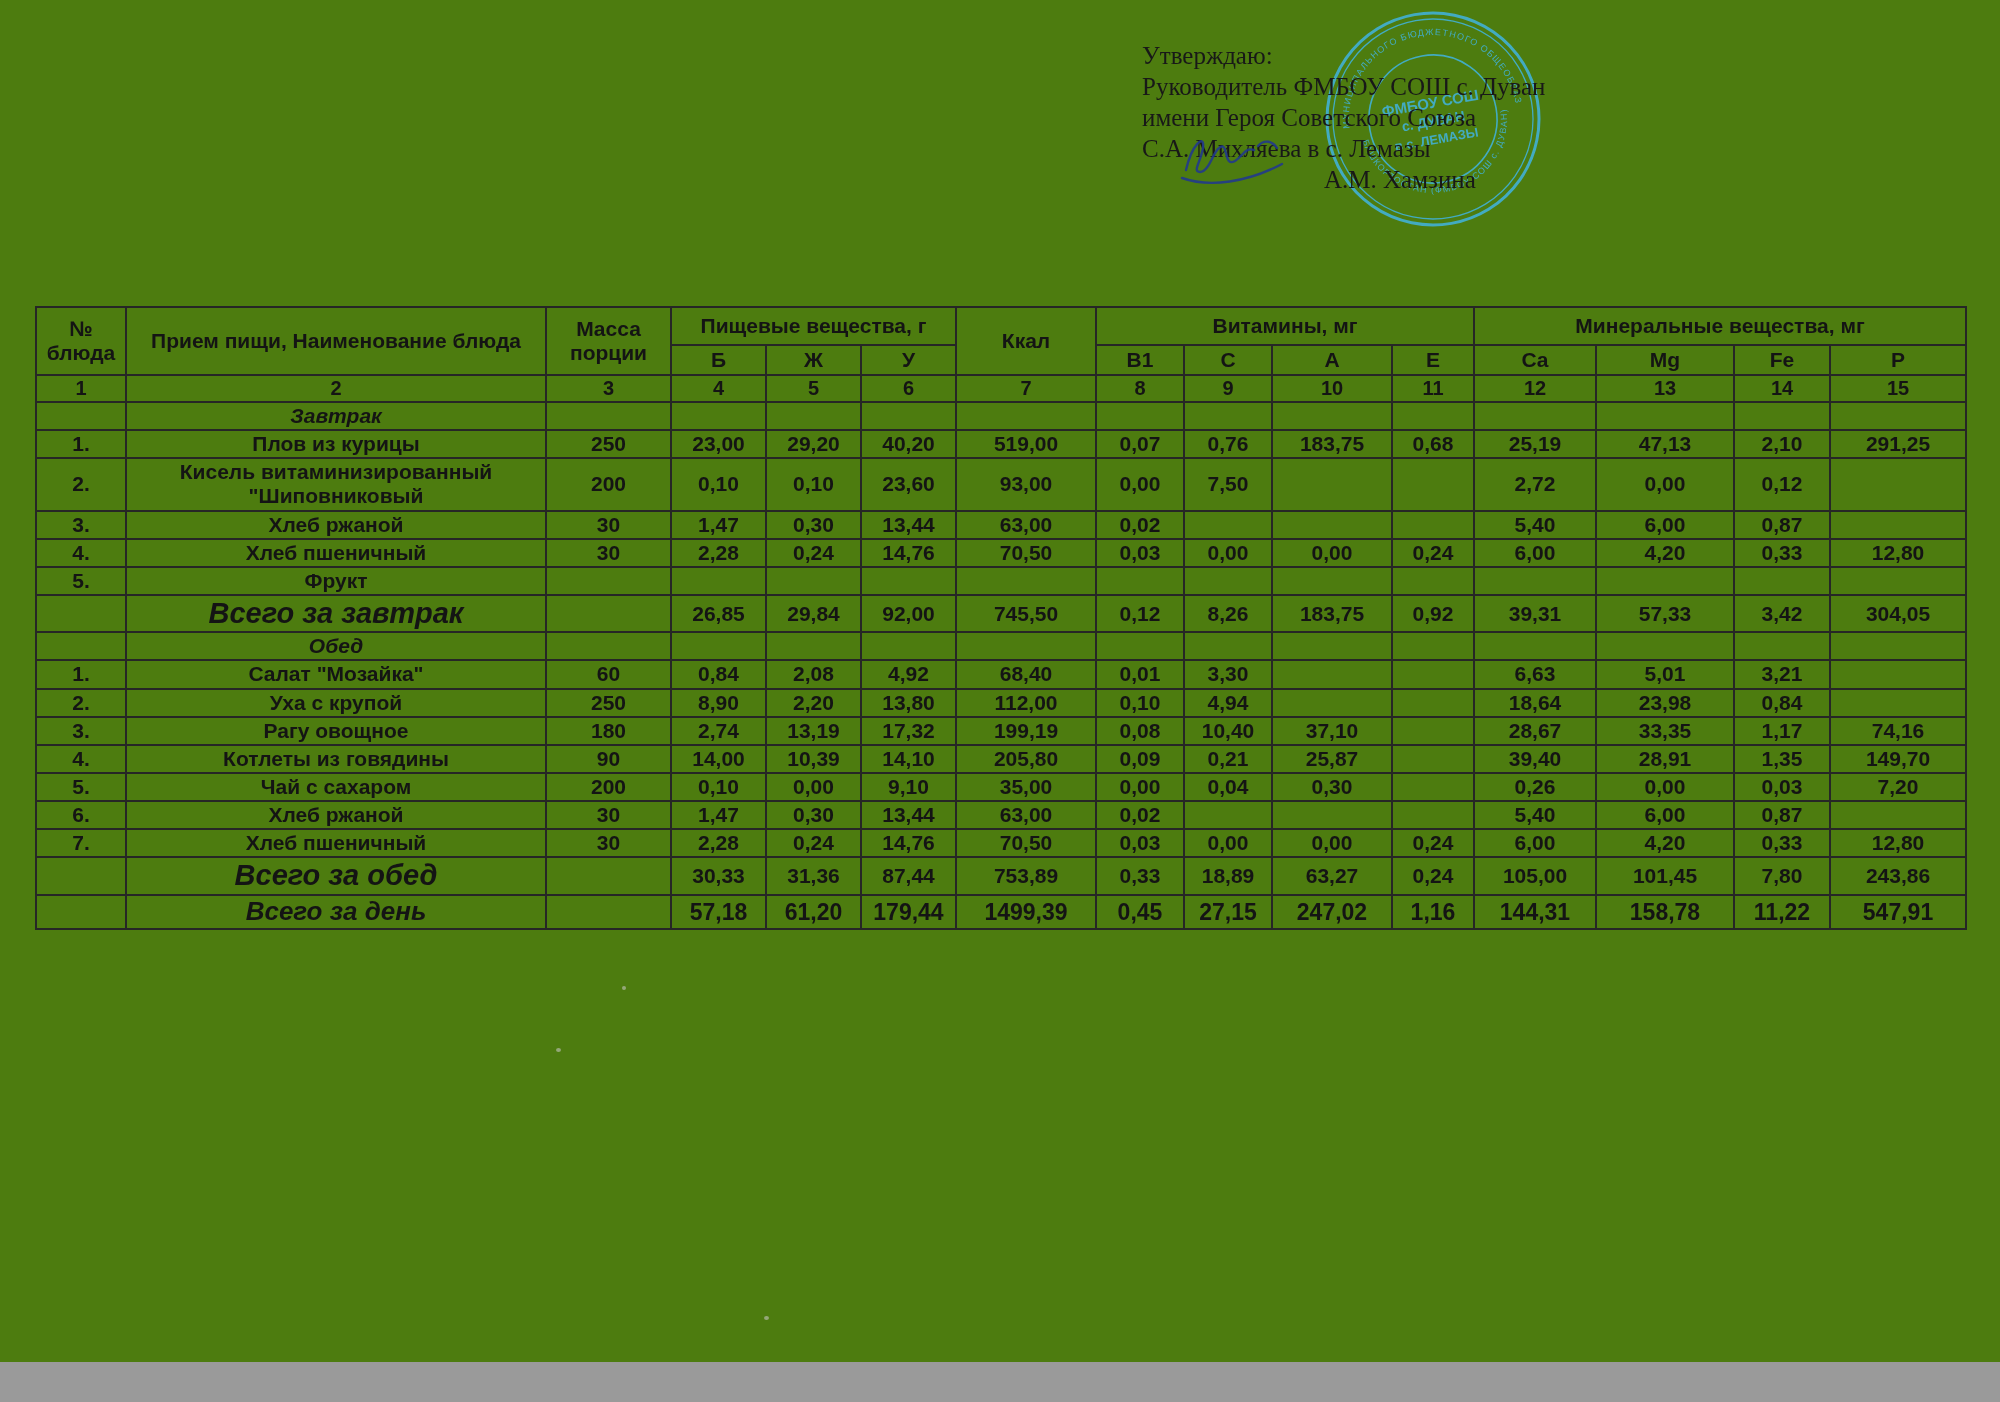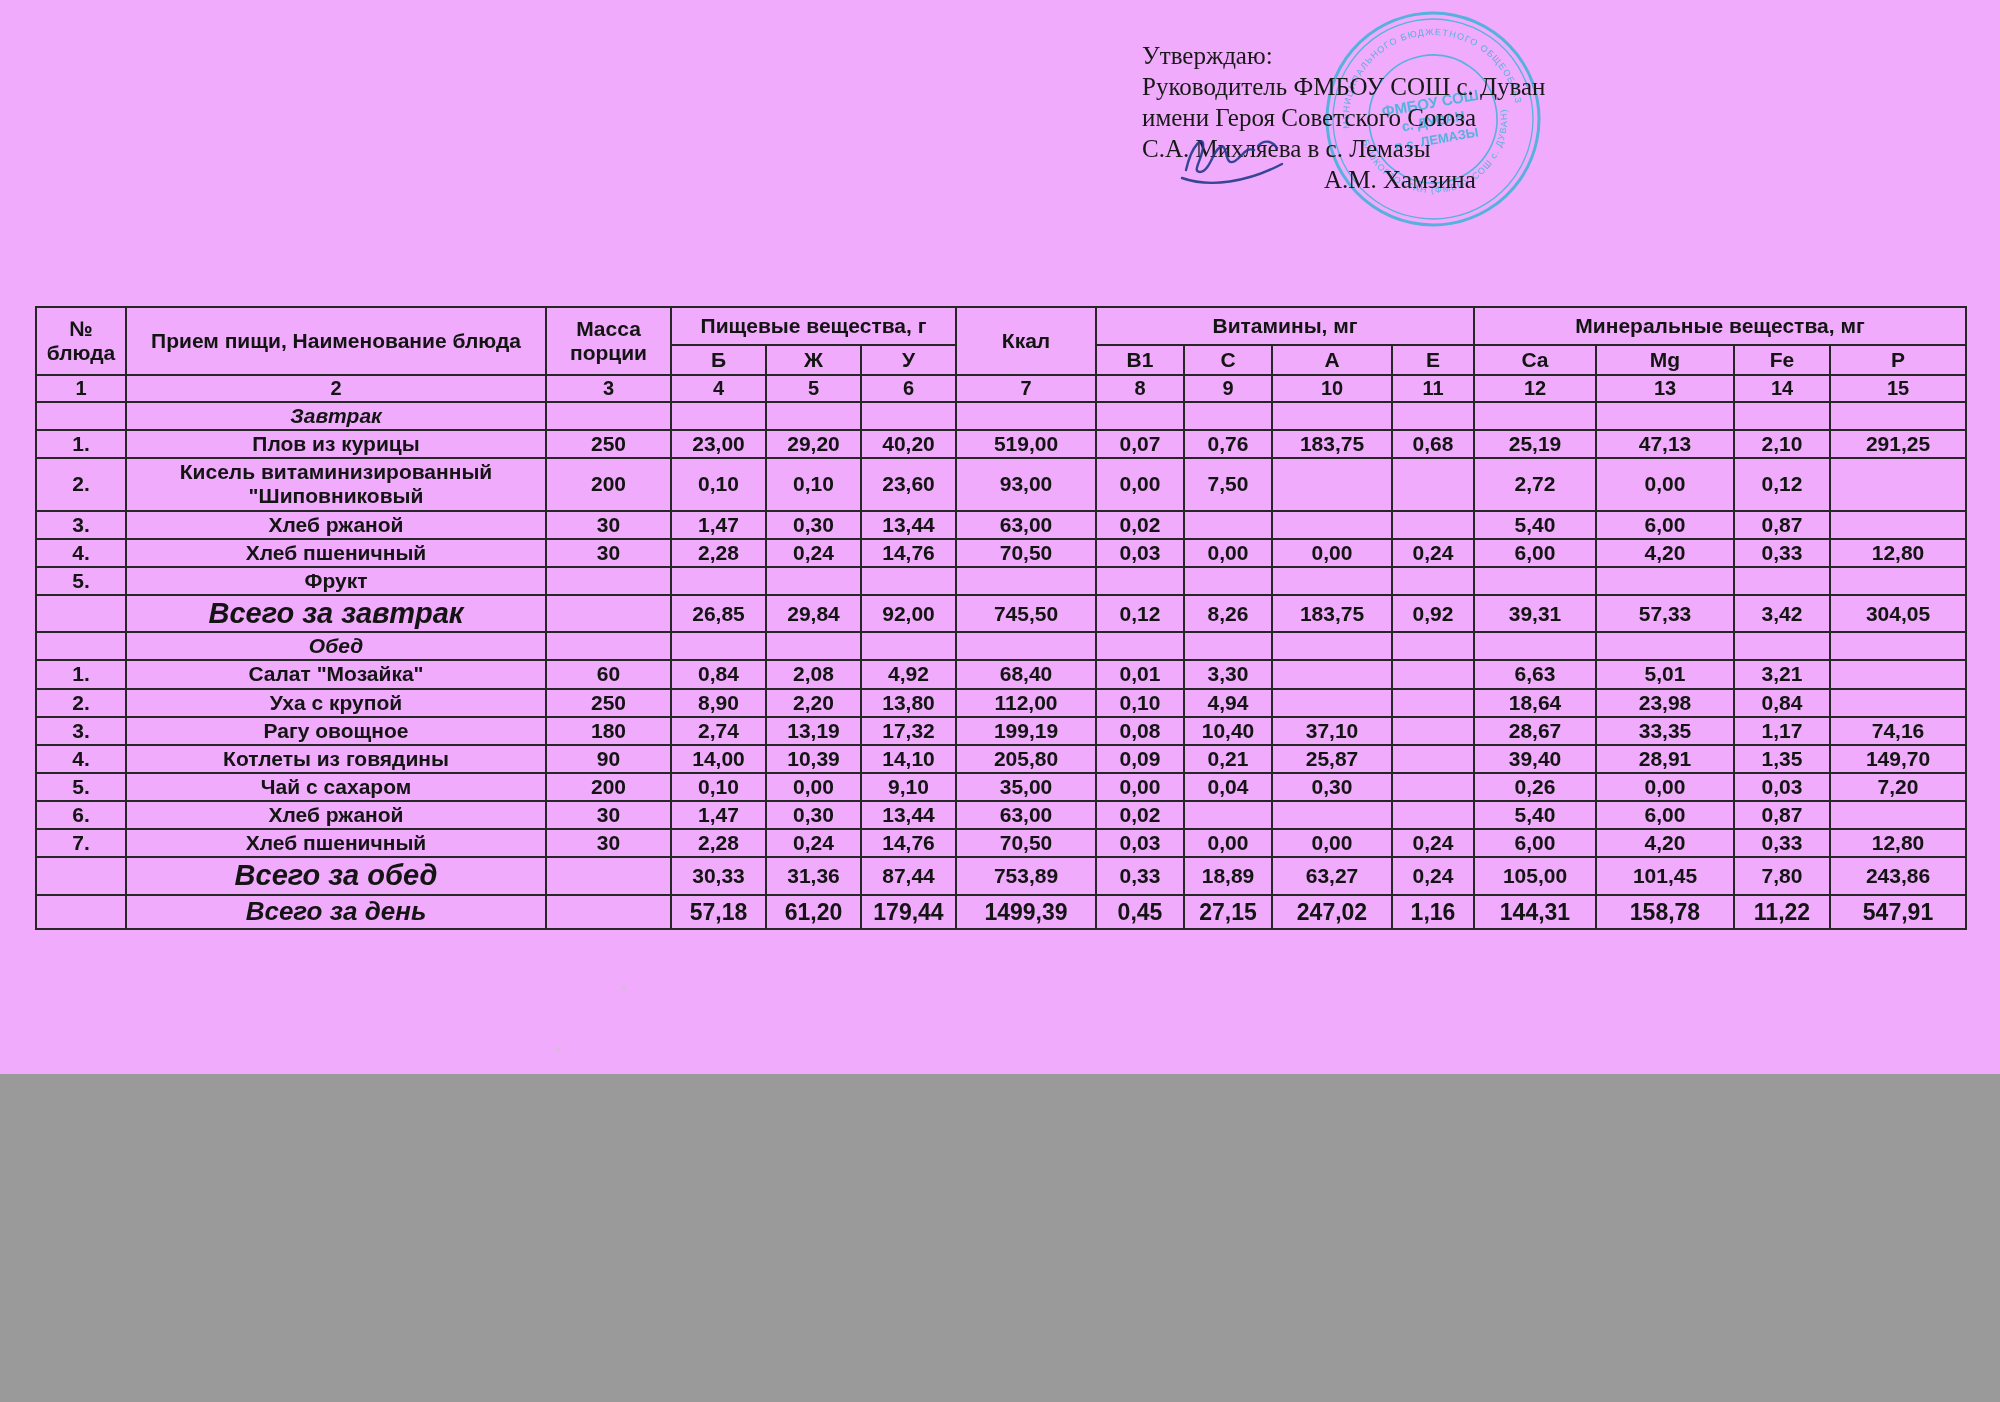--- a/index.html
+++ b/index.html
@@ -1,19 +1,19 @@
 <!DOCTYPE html>
 <html><head>
 <meta charset="utf-8">
 <style>
   * { margin:0; padding:0; box-sizing:border-box; }
   html,body { background:#9a9a9a; }
   .page {
-    position:relative; width:2000px; height:1074px;
-    background:#f0abfc; overflow:hidden;
+    position:relative; width:2000px; height:1362px;
+    background:#4d7c0f; overflow:hidden;
     font-family:"Liberation Sans", sans-serif; color:#1b1b1b;
   }
 
   
   .approval {
     position:absolute; left:1142px; top:40px;
     font-family:"Liberation Serif", serif;
     font-size:25px; line-height:31px; color:#181818;
     z-index:2;
   }

